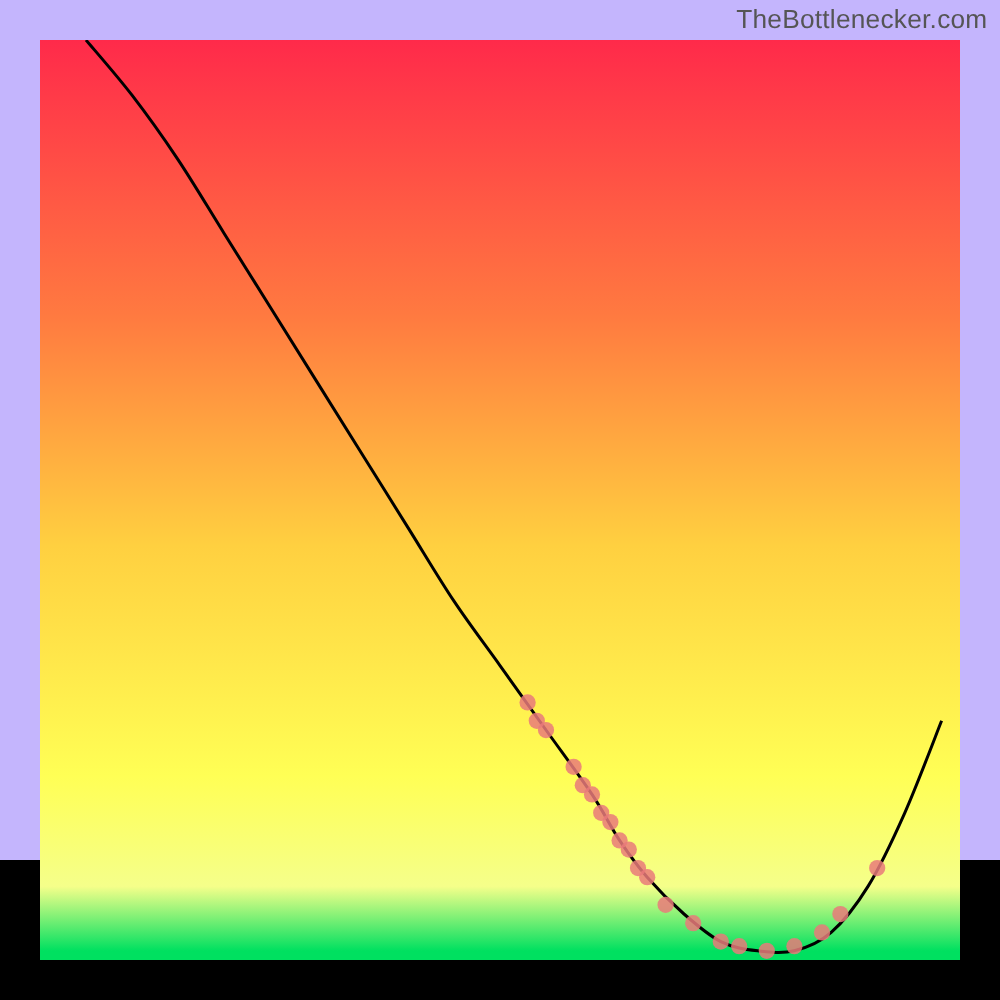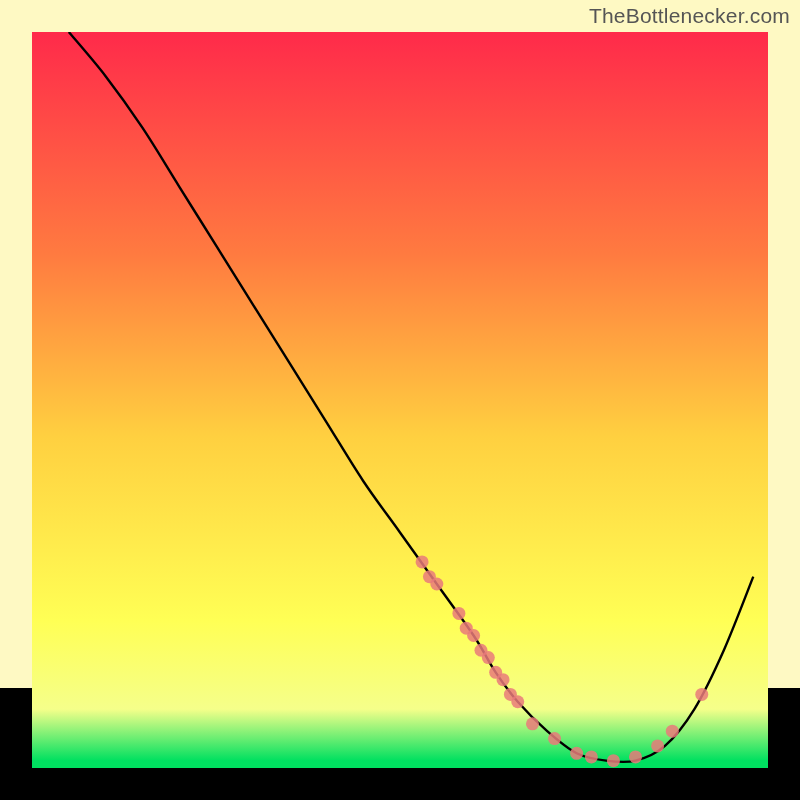--- a/index.html
+++ b/index.html
@@ -8,21 +8,21 @@
     width: 800px;
     height: 800px;
     background: #000;
     font-family: Arial, Helvetica, sans-serif;
     overflow: hidden;
   }
   .frame {
     position: relative;
     width: 800px;
     height: 688px;
-    background: #fef9c3;
+    background: #c4b5fd;
   }
   .watermark {
     position: absolute;
     top: 4px;
     right: 10px;
     color: #555;
     font-size: 21px;
     font-weight: 500;
     letter-spacing: 0.2px;
     user-select: none;

